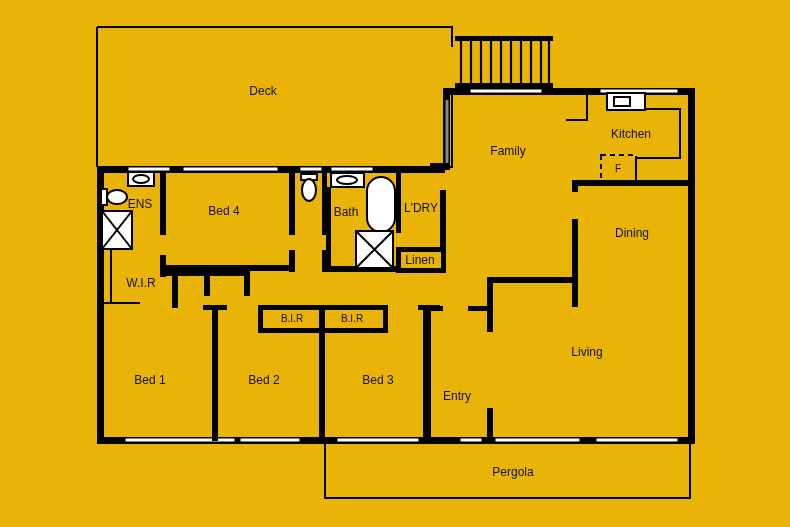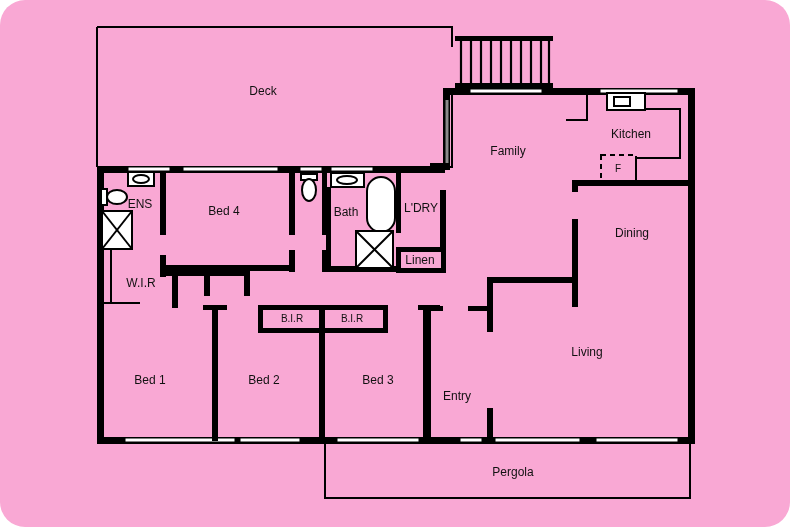--- a/index.html
+++ b/index.html
@@ -11,22 +11,21 @@
   body {
     width: 790px;
     height: 527px;
     font-family: "Liberation Sans", sans-serif;
     overflow: hidden;
   }
   #plan-root {
     position: relative;
     width: 790px;
     height: 527px;
-    background: #f9a8d4;
-    border-radius: 25px;
+    background: #eab308;
   }
   svg#floorplan {
     position: absolute;
     left: 0;
     top: 0;
     width: 790px;
     height: 527px;
     display: block;
   }
   .room-label {

